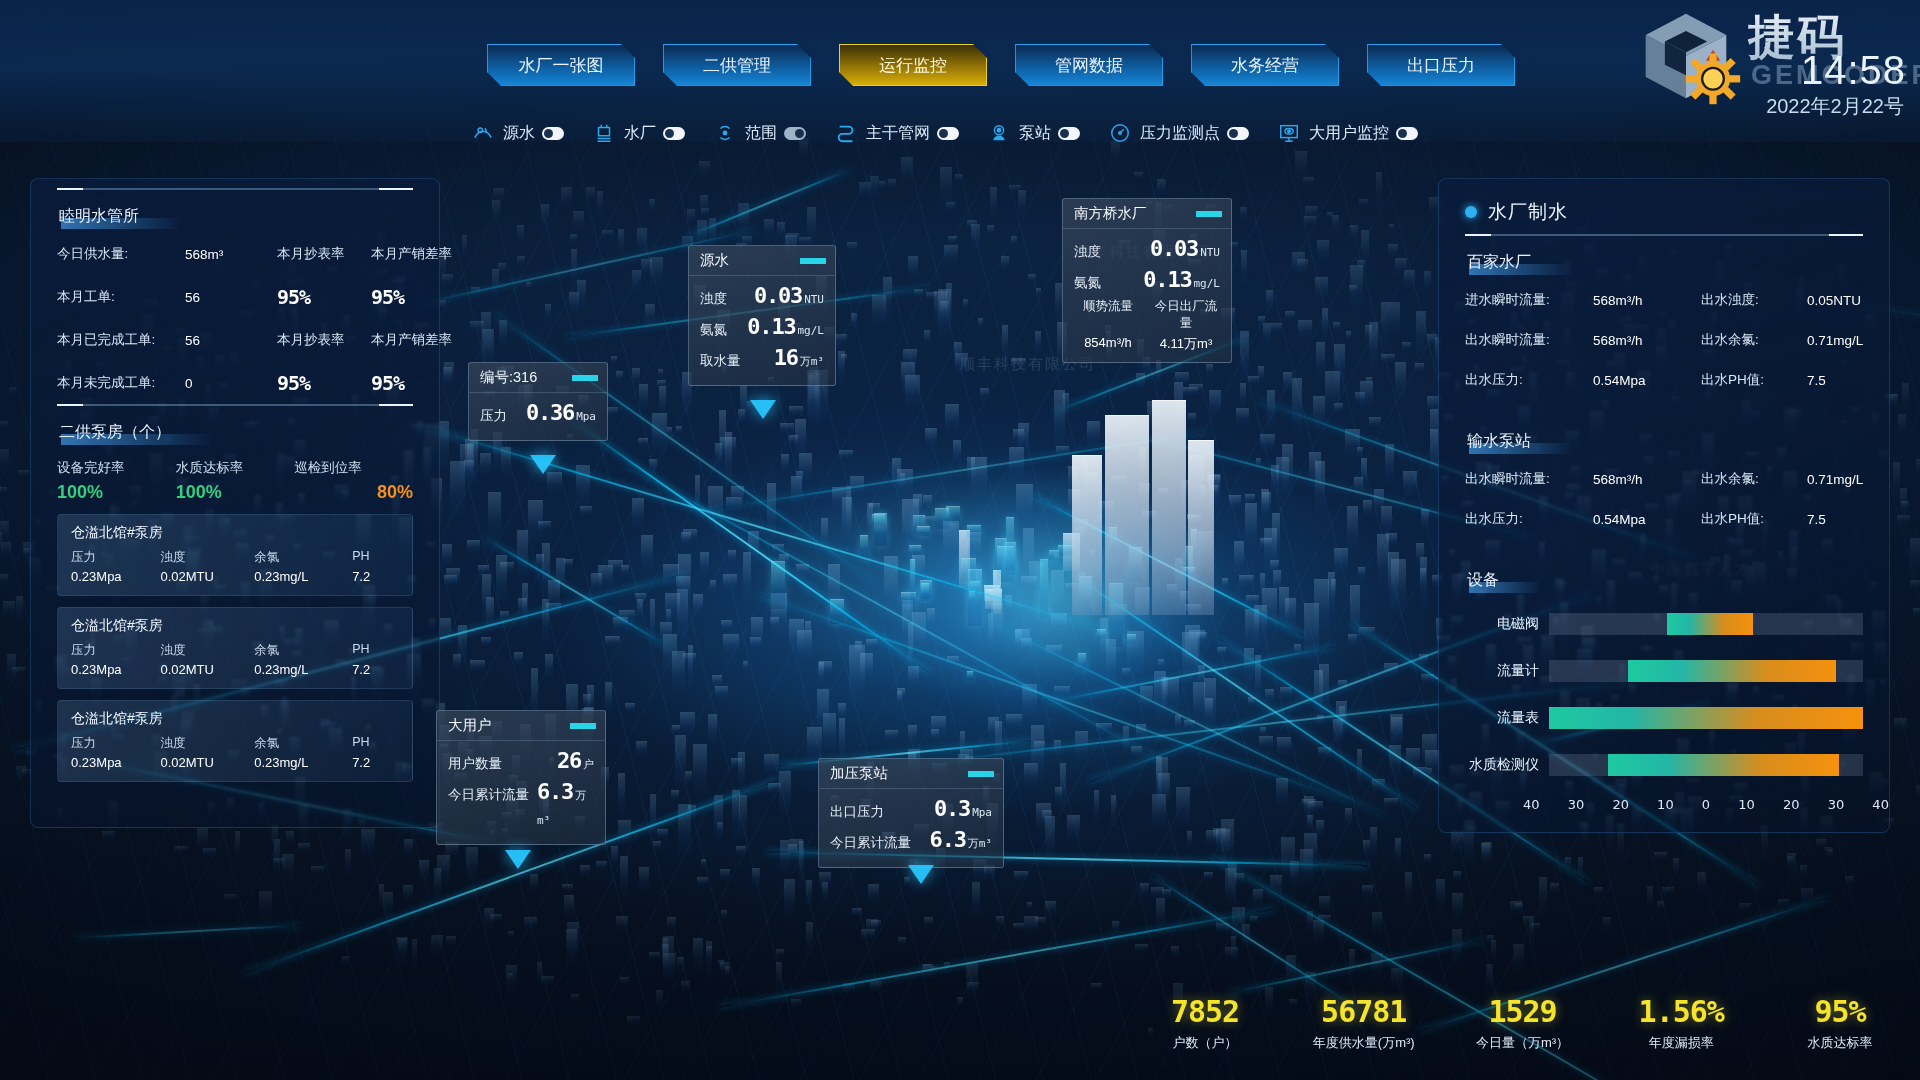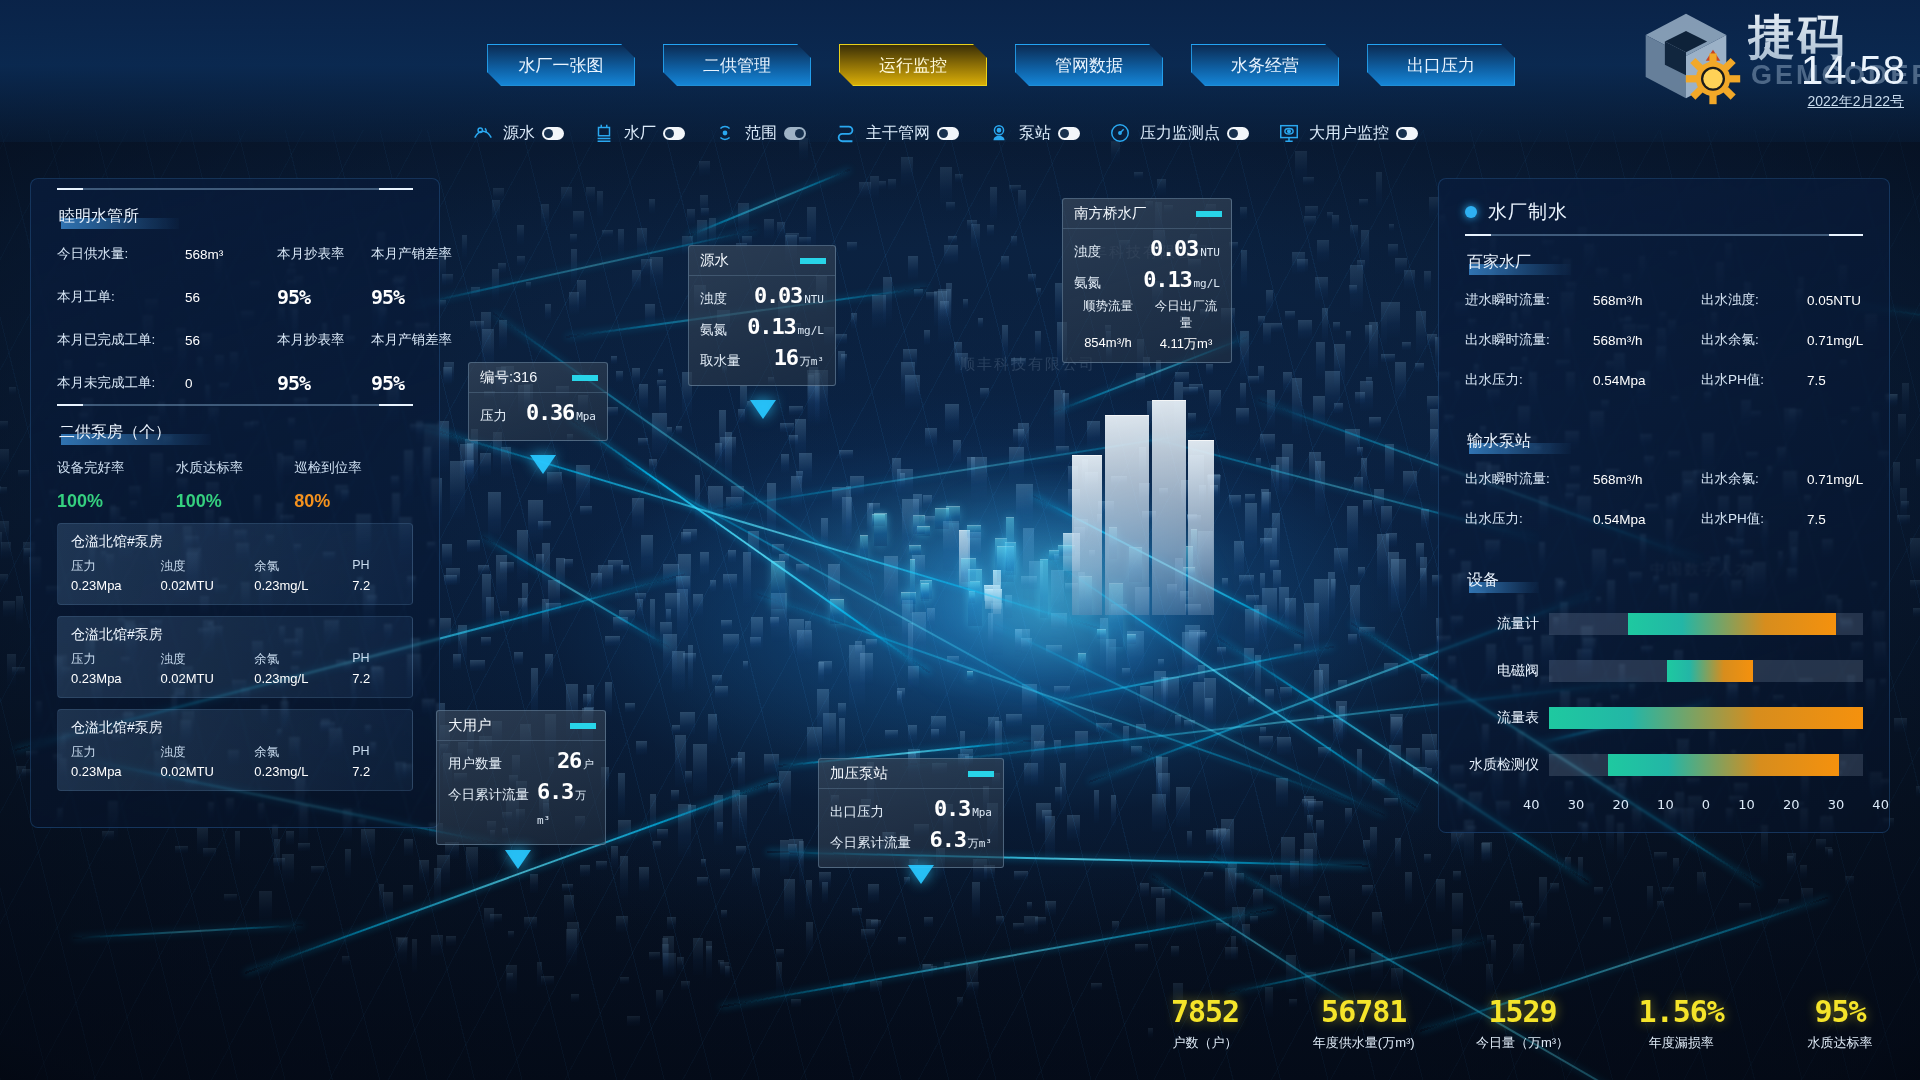--- a/index.html
+++ b/index.html
@@ -65,21 +65,21 @@
   .toggle.off i { left: 11px; }
   .lic { width: 26px; height: 26px; flex: none; color: #2aa8f0; display: flex; align-items: center; justify-content: center; }
 
   .logo-wrap { position: absolute; right: 0; top: 0; width: 300px; height: 138px; }
   .logo-cube { position: absolute; left: 18px; top: 8px; width: 96px; height: 96px; opacity: .92; }
   .logo-gear { position: absolute; left: 64px; top: 48px; width: 58px; height: 58px; }
   .logo-cn { position: absolute; left: 128px; top: 6px; font-size: 47px; font-weight: 800; letter-spacing: 2px;
     background: linear-gradient(180deg,#eef4fa,#9fb6cc); -webkit-background-clip:text; background-clip:text; color:transparent; font-family:"DejaVu Sans",sans-serif; }
   .logo-en { position: absolute; left: 131px; top: 60px; font-size: 27px; letter-spacing: 3px; color: rgba(150,175,200,0.48); font-weight: 700; }
   .clock { position: absolute; right: 14px; top: 48px; font-size: 40px; color: #eaf3fc; letter-spacing: 1px; font-weight: 400; }
-  .clock-date { position: absolute; right: 16px; top: 93px; font-size: 14px; color: #c9dcee; text-decoration: underline; }
+  .clock-date { position: absolute; right: 16px; top: 93px; font-size: 20px; color: #c9dcee; }
 
   
   .panel { position: absolute; border-radius: 8px;
     background: linear-gradient(160deg, rgba(9,28,60,0.80) 0%, rgba(8,25,54,0.58) 48%, rgba(7,20,44,0.42) 100%);
     border: 1px solid rgba(62,135,210,0.26); backdrop-filter: blur(1px); }
   .panel-left { left: 30px; top: 178px; width: 410px; height: 650px; }
   .panel-right { right: 30px; top: 178px; width: 452px; height: 655px; }
 
   .sec-head { display: flex; align-items: center; gap: 11px; padding: 20px 0 0 26px; }
   .sec-dot { width: 12px; height: 12px; border-radius: 50%; background: #2eb0f2; box-shadow: 0 0 9px #2eb0f2; flex: none; }
@@ -89,25 +89,25 @@
 
   .sub-title { margin: 15px 0 0 26px; display: inline-block; font-size: 16px; color: #eaf3fd; position: relative; padding: 1px 6px 2px 2px; }
   .sub-title::before { content:""; position:absolute; left:4px; right:-34px; bottom:0; height:11px;
     background: linear-gradient(90deg, rgba(64,150,225,0.72), rgba(64,150,225,0.02)); z-index:-1; }
 
   .kv-grid { display: grid; margin: 16px 26px 0 26px; row-gap: 22px; font-size: 13.5px; color: #d8e7f6; }
   .g-left { grid-template-columns: 128px 92px 94px 96px; align-items: center; }
   .kv-val { color: #ffffff; }
   .pct { font-size: 20px; font-weight: 700; color: #ffffff; font-family: "DejaVu Sans Mono", monospace; letter-spacing: -1px; }
 
-  .rates { display: grid; grid-template-columns: repeat(3, 1fr); margin: 14px 26px 0 26px; row-gap: 14px; }
+  .rates { display: grid; grid-template-columns: repeat(3, 1fr); margin: 14px 26px 0 26px; row-gap: 5px; }
   .rate-lab { font-size: 13.5px; color: #cfe0f2; }
   .rate-val { font-size: 18px; font-weight: 600; }
   .ok { color: #35d07f; }
-  .warn { color: #f5921e; }
+  .warn { color: #f5921e; text-align: right; }
 
   .pump-card { margin: 11px 26px 0 26px; padding: 9px 13px 11px 13px; border-radius: 4px;
     background: linear-gradient(100deg, rgba(120,170,215,0.20), rgba(70,120,175,0.10)); border: 1px solid rgba(130,180,225,0.16); }
   .pump-name { font-size: 14px; color: #f0f7ff; margin-bottom: 7px; }
   .pump-row { display: grid; grid-template-columns: 1.05fr 1.1fr 1.15fr 0.55fr; font-size: 12.5px; color: #c9dcef; row-gap: 3px; }
   .pump-row b { font-weight: 400; color: #ffffff; font-size: 13px; }
 
   .g-right { grid-template-columns: 128px 108px 106px auto; align-items: center; }
 
   
@@ -1844,29 +1844,29 @@
         <div class="kv-val">0.71mg/L</div>
         <div>出水压力:</div>
         <div class="kv-val">0.54Mpa</div>
         <div>出水PH值:</div>
         <div class="kv-val">7.5</div>
       </div>
 
     <div style="margin-top:26px"><span class="sub-title">设备</span></div>
     <div class="chart" id="chart">
         <div class="crow">
+          <div class="crow-lab">电磁阀</div>
+          <div class="ctrack">
+            <div class="cbar" style="left: 37.5%; width: 27.5%;"></div>
+          </div>
+        </div>
+        <div class="crow">
           <div class="crow-lab">流量计</div>
           <div class="ctrack">
             <div class="cbar" style="left: 25%; width: 66.25%;"></div>
-          </div>
-        </div>
-        <div class="crow">
-          <div class="crow-lab">电磁阀</div>
-          <div class="ctrack">
-            <div class="cbar" style="left: 37.5%; width: 27.5%;"></div>
           </div>
         </div>
         <div class="crow">
           <div class="crow-lab">流量表</div>
           <div class="ctrack">
             <div class="cbar" style="left: 0%; width: 100%;"></div>
           </div>
         </div>
         <div class="crow">
           <div class="crow-lab">水质检测仪</div>

